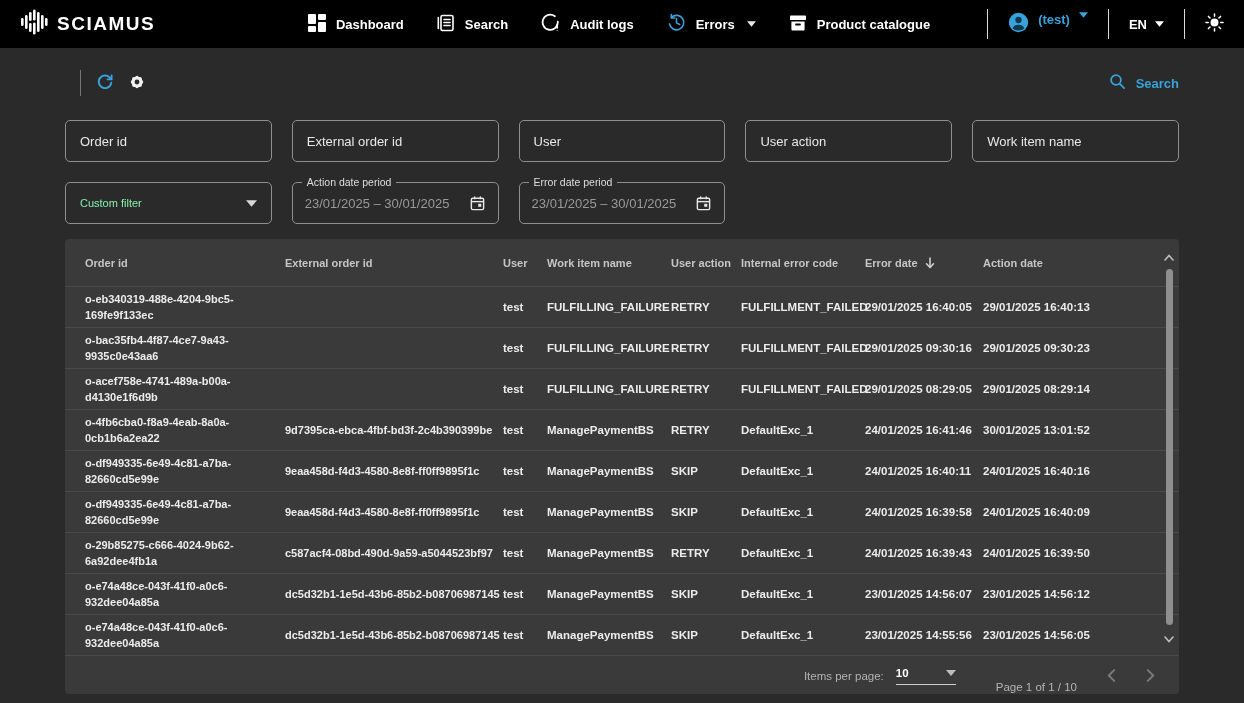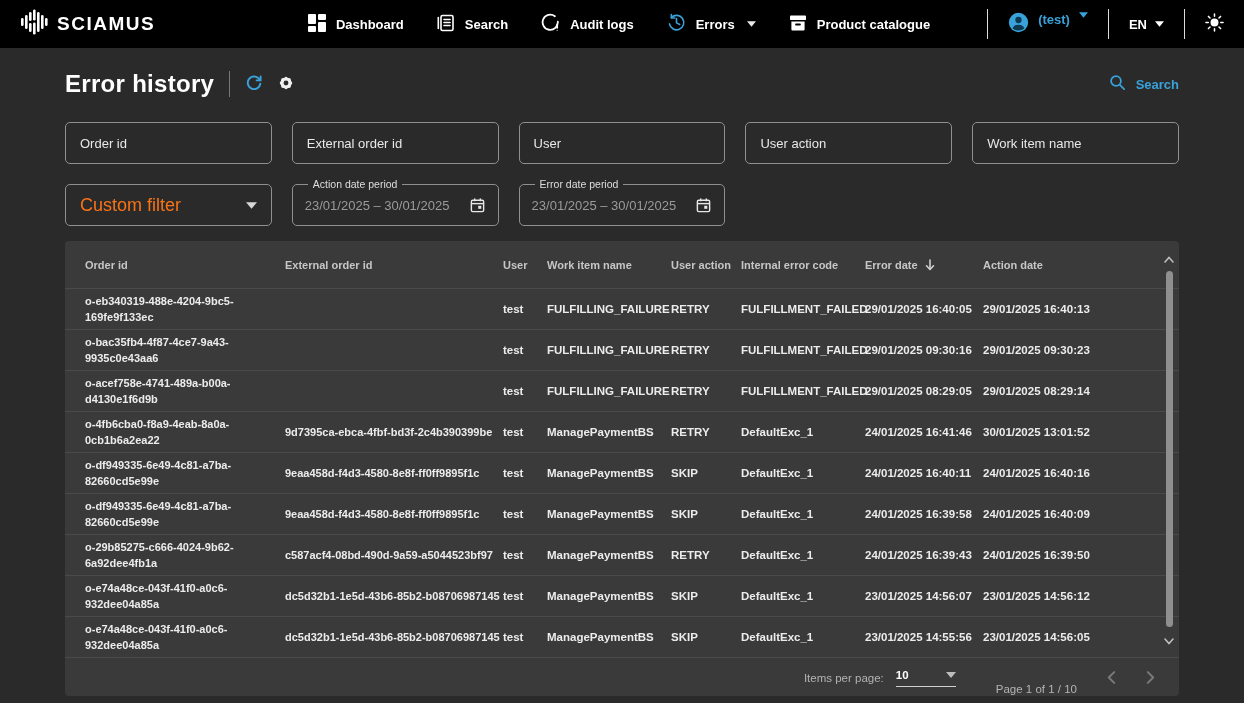--- a/index.html
+++ b/index.html
@@ -36,25 +36,25 @@
   .settings-btn{ color:#f0f0f0; }
   .search-btn{ margin-left:auto; display:flex; align-items:center; gap:10px; color:var(--accent);
                font-size:13px; font-weight:700; background:none; border:none; cursor:pointer;
                font-family:"Liberation Sans",sans-serif; }
 
   
   .filters{ margin-top:24px; display:grid; grid-template-columns:repeat(5,1fr); column-gap:20px; row-gap:20px; }
   .finput{ height:42px; border:1px solid var(--inp-border); border-radius:5px; display:flex; align-items:center;
            padding:0 14px; font-size:13px; color:#e8e8e8; cursor:text; }
   .fselect{ height:42px; border:1px solid var(--inp-border); border-radius:5px; display:flex; align-items:center;
-            justify-content:space-between; padding:16px 14px; font-size:18px; color:#f97316; cursor:pointer; }
+            justify-content:space-between; padding:16px 14px; font-size:11px; color:#86efac; cursor:pointer; }
   .fselect .caret{ color:#d8d8d8; }
   .fdate{ position:relative; height:42px; border:1px solid var(--inp-border); border-radius:5px;
           display:flex; align-items:center; padding:0 12px; cursor:pointer; }
-  .fdate .dlabel{ position:absolute; top:-7px; left:15px; font-size:10.5px; color:#dedede;
+  .fdate .dlabel{ position:absolute; top:-7px; left:9px; font-size:10.5px; color:#dedede;
                   background:var(--page-bg); padding:0 5px; }
   .fdate .dvalue{ flex:1; font-size:13px; color:var(--muted); }
   .fdate .cal{ color:#e8e8e8; display:flex; align-items:center; }
 
   
   .table-card{ margin-top:15px; background:var(--card); border-radius:4px; height:455px;
                position:relative; overflow:hidden; display:flex; flex-direction:column; }
   .table-scroll{ height:418px; overflow:hidden; }
   .grid{ display:grid; grid-template-columns:200px 218px 44px 124px 70px 124px 118px 1fr; padding-left:20px; }
   .thead{ height:48px; align-items:center; border-bottom:1px solid var(--line); }
@@ -205,21 +205,20 @@
             <line x1="14.7" y1="5.3" x2="16.4" y2="3.6"></line>
         </svg>
       </span>
     </div>
   </div>
 </header>
 
 <main class="content">
 
   <div class="page-header">
-    <h1 class="page-title">Error history</h1>
     <div class="title-divider"></div>
     <button class="icon-btn refresh-btn">
       <span>
         <svg width="18" height="18" viewBox="0 0 18 18" fill="none" stroke="currentColor" stroke-width="1.9" stroke-linecap="round">
           <path d="M 14.8 6.2 A 6.3 6.3 0 1 0 15.3 9.6"></path>
           <polyline points="15.6,2.4 15.6,6.4 11.6,6.4"></polyline>
         </svg>
       </span>
     </button>
     <button class="icon-btn settings-btn">

